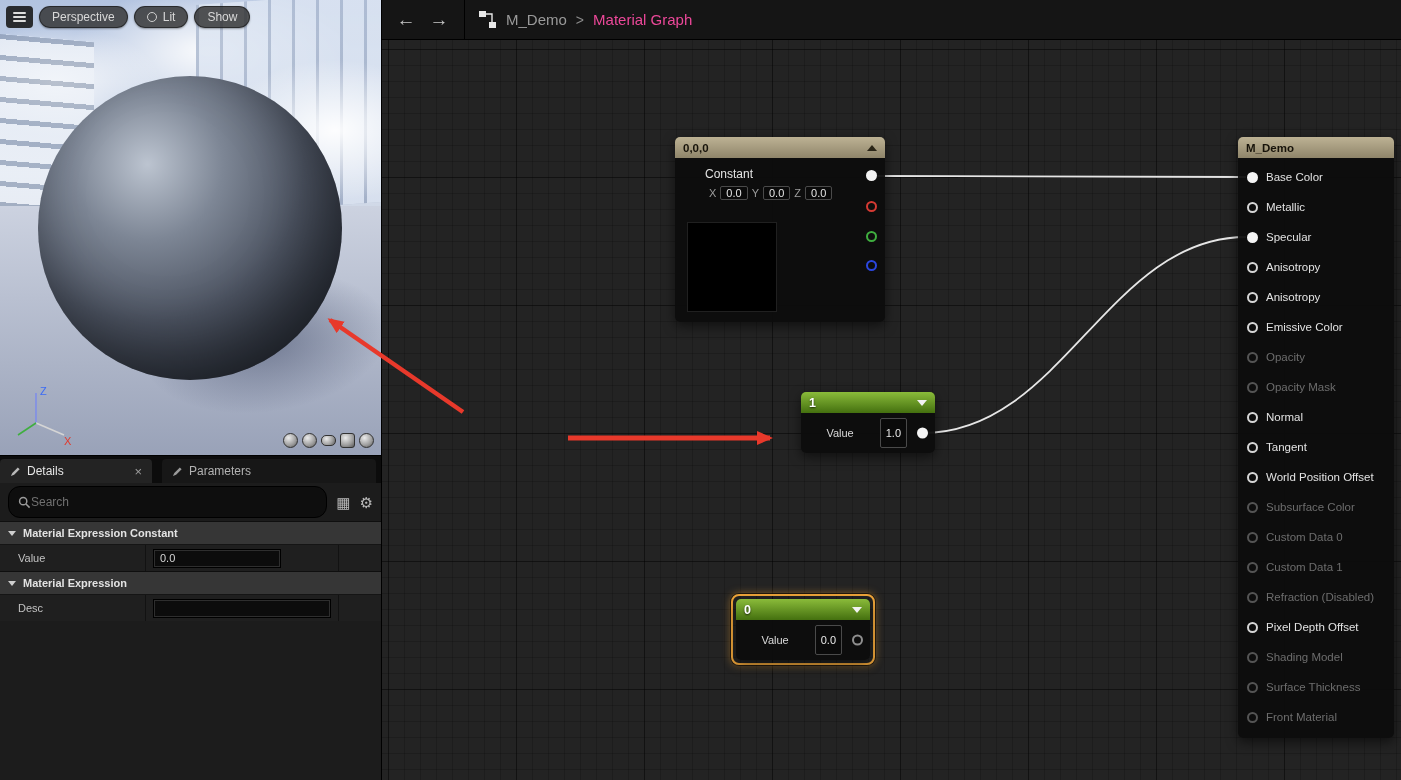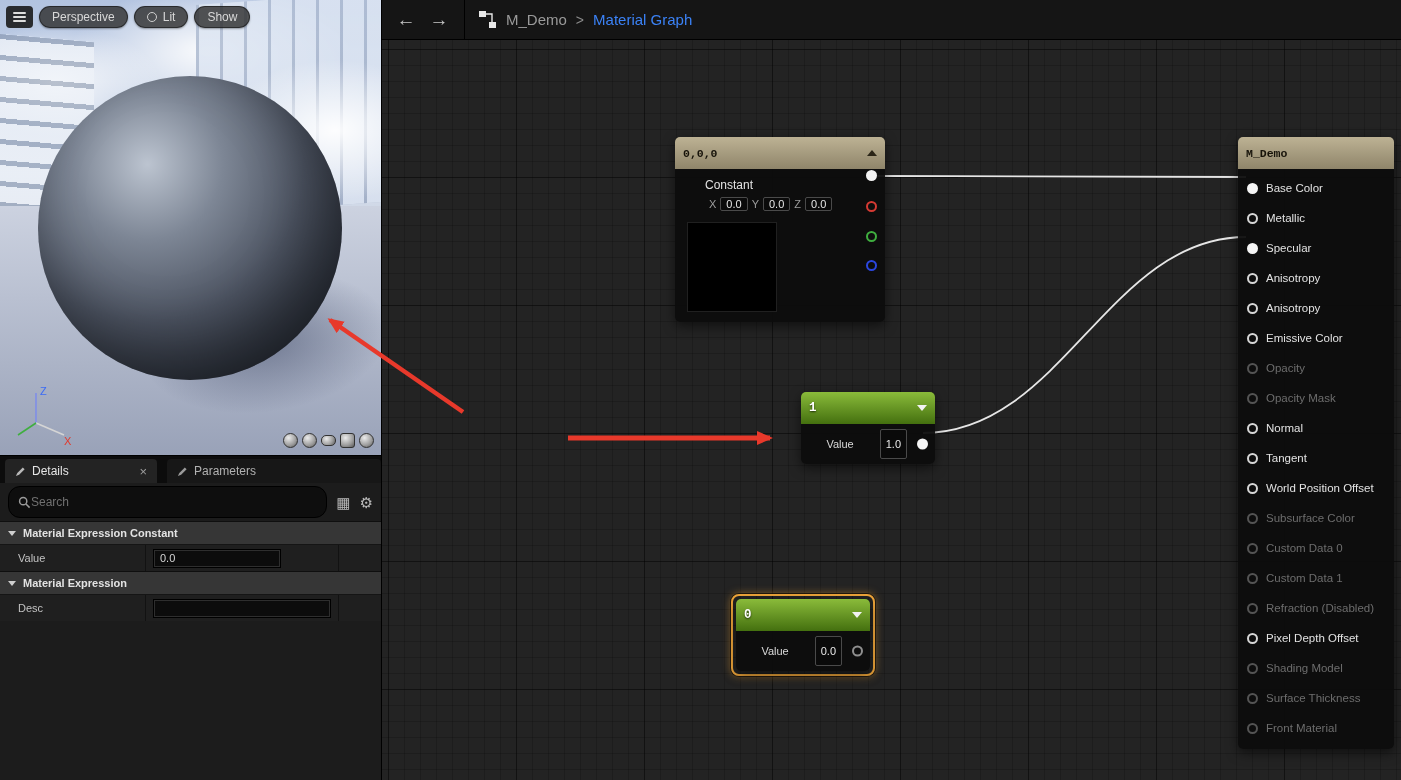--- a/index.html
+++ b/index.html
@@ -46,21 +46,21 @@
   .lit-dot{width:10px;height:10px;border-radius:50%;border:1.5px solid #cfcfcf;}
   .gizmo{position:absolute;left:12px;bottom:8px;width:64px;height:64px;}
   .mesh-btns{position:absolute;right:7px;bottom:7px;display:flex;gap:4px;align-items:center;}
   .mesh-btn{width:15px;height:15px;border:1px solid #333;border-radius:50%;cursor:pointer;
     background:radial-gradient(circle at 35% 30%,#ececec,#9c9c9c 60%,#565656);}
   .mesh-btn.flat{height:11px;border-radius:5px;}
   .mesh-btn.boxy{border-radius:3px;}
 
   
   .details-panel{position:relative;width:381px;height:325px;background:#1c1c1c;border-top:1px solid #000;}
-  .tab-strip{display:flex;align-items:flex-end;gap:10px;height:27px;background:#0c0c0c;padding:20px 0 0 0;justify-content:flex-end;}
+  .tab-strip{display:flex;align-items:flex-end;gap:10px;height:27px;background:#0c0c0c;padding:20px 0 0 0;}
   .tab{display:flex;align-items:center;gap:6px;height:24px;padding:0 10px;border-radius:4px 4px 0 0;
     background:#232323;color:#e6e6e6;font-size:12px;cursor:pointer;}
   .tab.t-details{width:152px;}
   .tab.t-params{width:214px;background:#171717;color:#b2b2b2;}
   .tab-close{margin-left:auto;color:#9d9d9d;font-size:13px;line-height:1;cursor:pointer;}
   .pencil{flex:0 0 auto;}
   .search-row{display:flex;align-items:center;gap:9px;height:38px;padding:0 8px;background:#1c1c1c;}
   .search-box{flex:1;display:flex;align-items:center;gap:0;height:24px;padding:15px 9px;
     background:#0e0e0e;border:1px solid #000;border-radius:12px;}
   .search-box input{flex:1;background:transparent;border:none;outline:none;color:#cfcfcf;
@@ -82,35 +82,35 @@
 
   
   .graph-pane{position:absolute;left:381px;top:0;width:1020px;height:780px;border-left:1px solid #000;
     display:flex;flex-direction:column;}
   .graph-toolbar{height:40px;background:#151515;border-bottom:1px solid #000;
     display:flex;align-items:center;gap:9px;padding:0 0 0 12px;flex:0 0 auto;}
   .nav-arrow{color:#c9c9c9;font-size:19px;width:24px;text-align:center;cursor:pointer;}
   .tb-sep{width:1px;height:40px;background:#000;margin:0 4px;}
   .crumb-root{color:#9a9a9a;font-size:15px;cursor:pointer;}
   .crumb-sep{color:#8a8a8a;font-size:14px;}
-  .crumb-cur{color:#3b82f6;font-size:15px;}
+  .crumb-cur{color:#ec4899;font-size:15px;}
   .canvas{position:relative;flex:1;overflow:hidden;background-color:#232323;
     background-image:
       linear-gradient(to right,rgba(0,0,0,.38) 1px,transparent 1px),
       linear-gradient(to bottom,rgba(0,0,0,.38) 1px,transparent 1px),
       linear-gradient(to right,rgba(0,0,0,.16) 1px,transparent 1px),
       linear-gradient(to bottom,rgba(0,0,0,.16) 1px,transparent 1px);
     background-size:128px 128px,128px 128px,16px 16px,16px 16px;
     background-position:6px 9px;}
   .wires{position:absolute;inset:0;pointer-events:none;}
 
   .node{position:absolute;border-radius:5px;background:rgba(13,13,13,.95);
     box-shadow:0 4px 12px rgba(0,0,0,.55);cursor:grab;}
-  .node-header{display:flex;align-items:center;height:32px;padding:0 8px;border-radius:5px 5px 0 0;
-    font-size:11.5px;font-weight:bold;font-family:Liberation Mono, monospace;}
+  .node-header{display:flex;align-items:center;height:21px;padding:0 8px;border-radius:5px 5px 0 0;
+    font-size:11.5px;font-weight:bold;}
   .node-header.tan{background:linear-gradient(var(--header-tan-top),var(--header-tan-bottom));color:#17130a;}
   .node-header.green{background:linear-gradient(var(--header-green-top),var(--header-green-bottom));
     color:#fff;font-size:12.5px;text-shadow:0 1px 2px rgba(0,0,0,.7);}
   .chev{margin-left:auto;width:0;height:0;cursor:pointer;}
   .chev.up{border-left:5px solid transparent;border-right:5px solid transparent;border-bottom:6px solid #2a2517;}
   .chev.down{border-left:5px solid transparent;border-right:5px solid transparent;border-top:6px solid #f2f2f2;}
 
   
   .constant-node{left:293px;top:97px;width:210px;height:185px;}
   .const-label{color:#e3e3e3;font-size:12px;margin:9px 0 5px 30px;}

